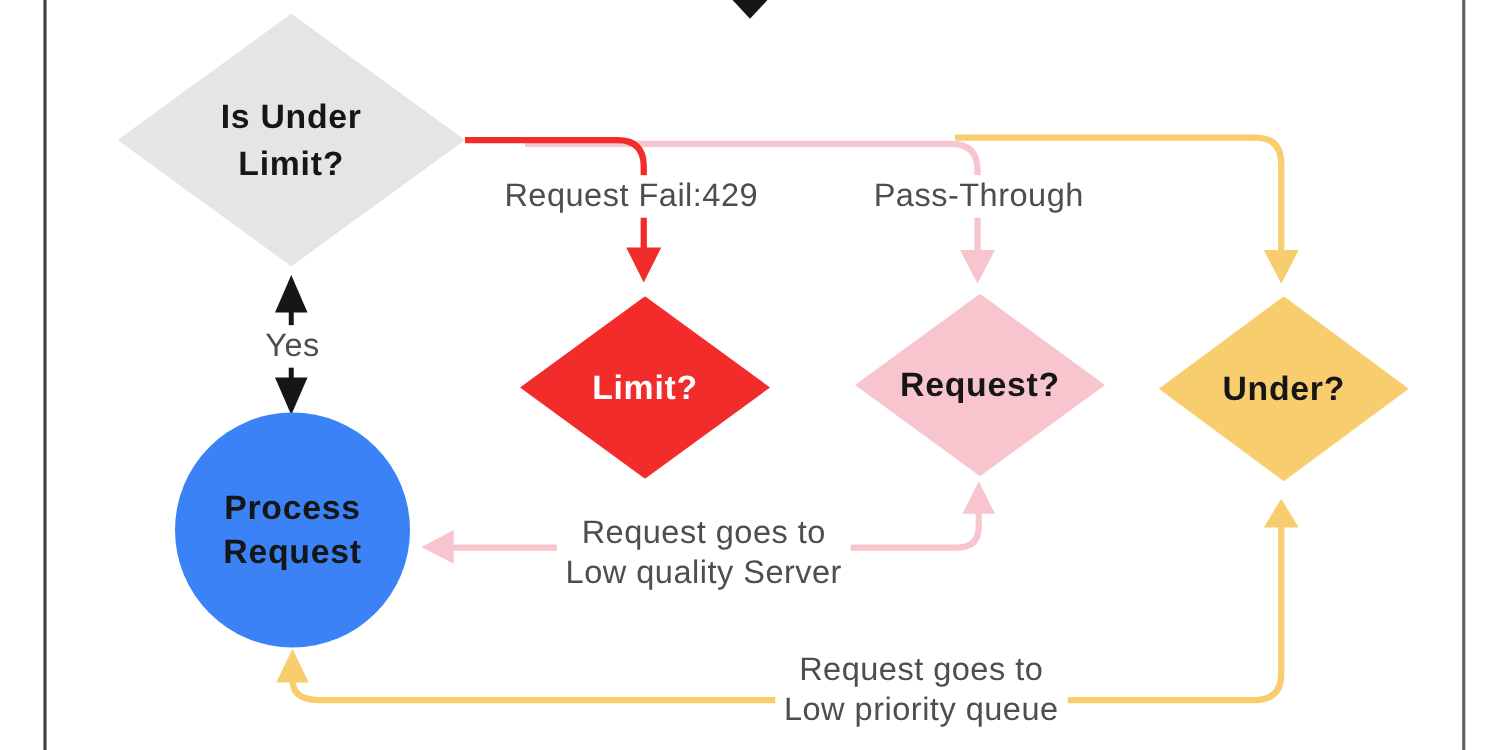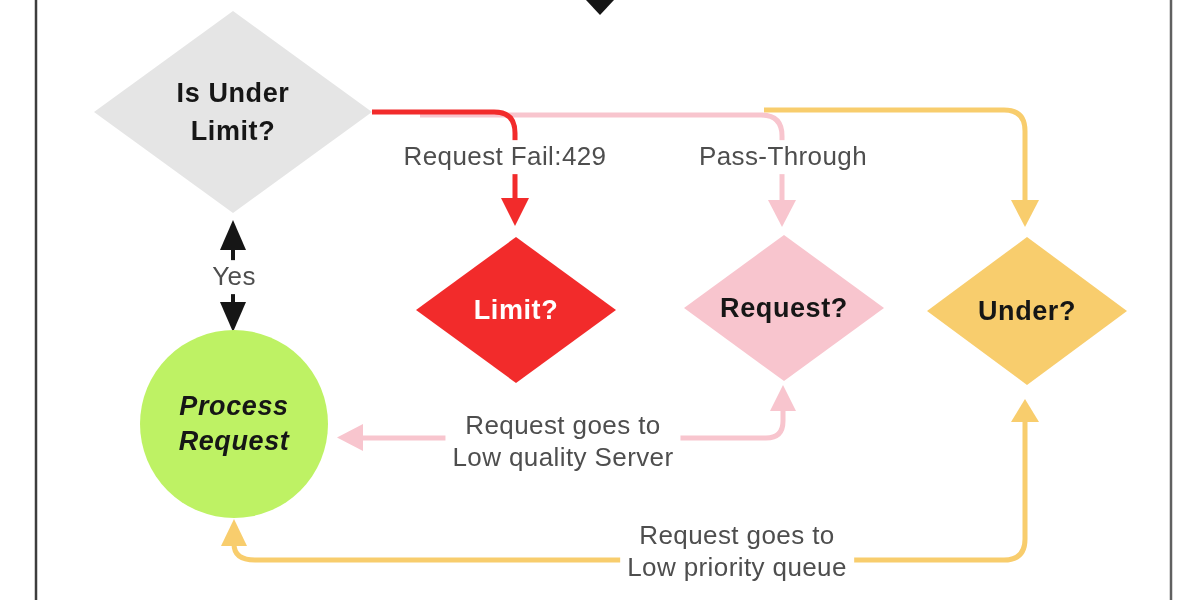--- a/index.html
+++ b/index.html
@@ -98,21 +98,21 @@
   </div>
 
   <div class="node diamond node-throttle" style="background-color: rgb(248, 197, 206);">
     <span>Request?</span>
   </div>
 
   <div class="node diamond node-shape" style="background-color: rgb(248, 205, 109);">
     <span>Under?</span>
   </div>
 
-  <div class="node circle node-process" style="background-color: #bef264; font-style: italic;">
+  <div class="node circle node-process" style="background-color: #3b82f6;">
     <span>Process
 Request</span>
   </div>
 
   <div class="edge-label lbl-fail">Request Fail:429</div>
 
   <div class="edge-label lbl-pass-through">Pass-Through</div>
 
   <div class="edge-label lbl-yes">Yes</div>
 

